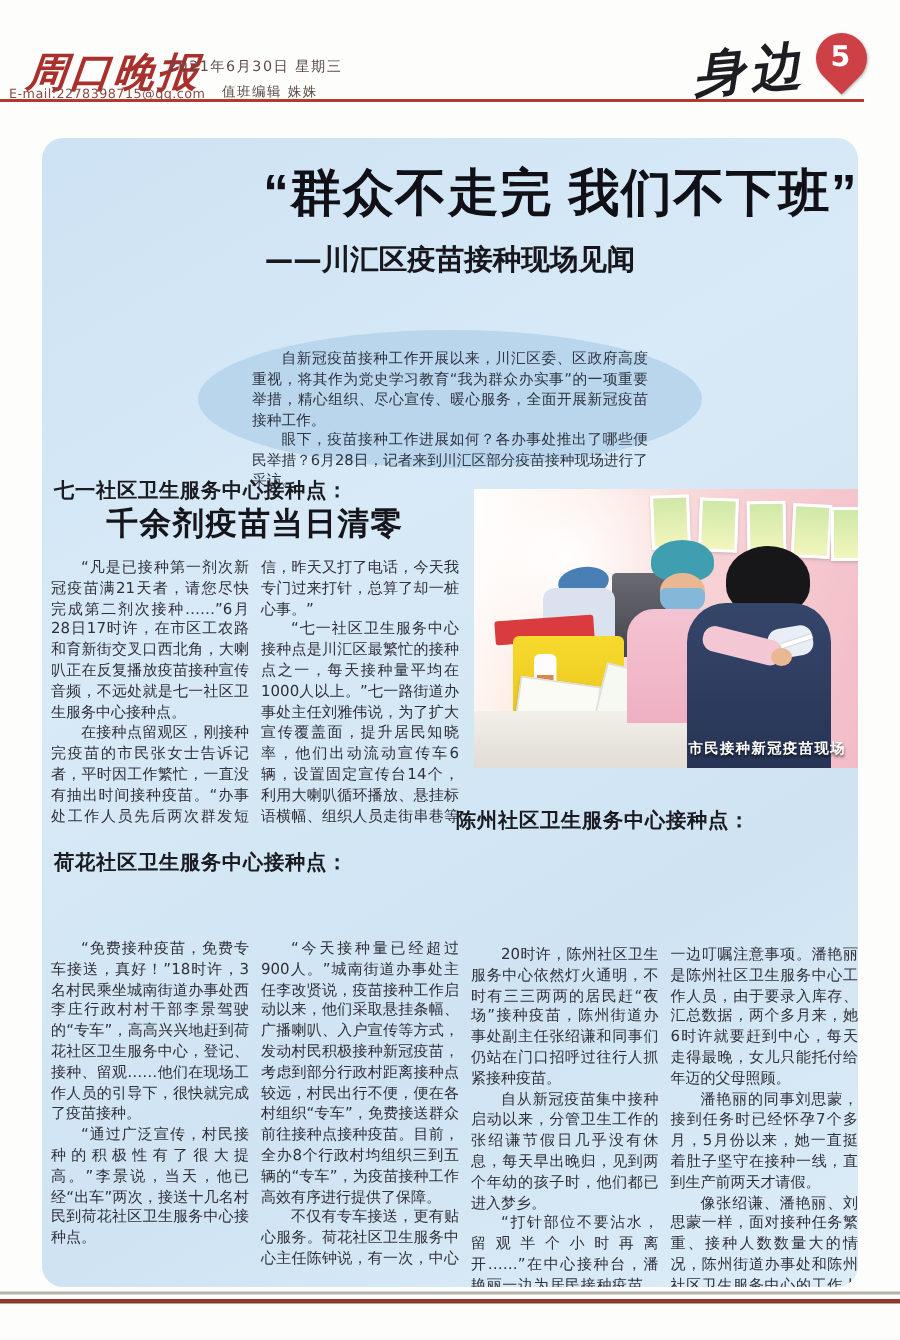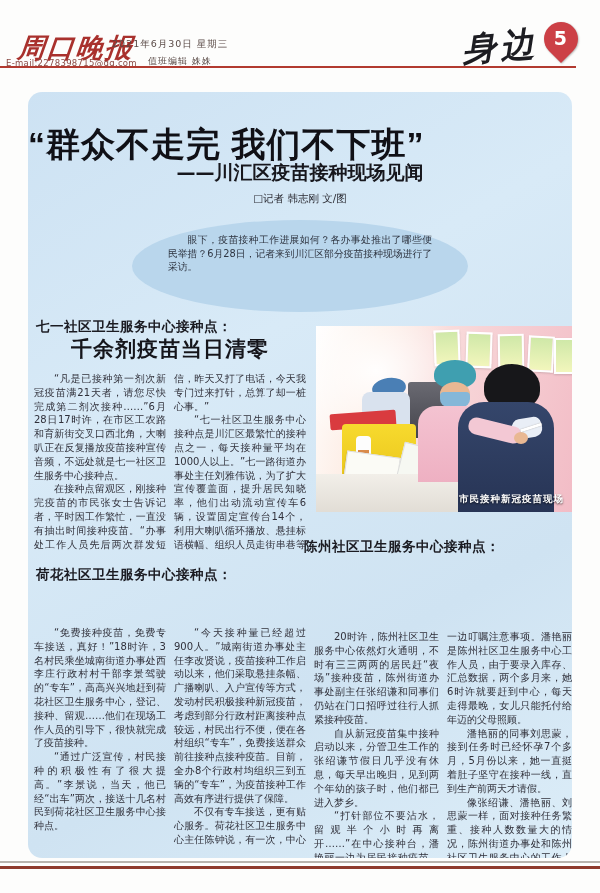--- a/index.html
+++ b/index.html
@@ -18,22 +18,22 @@
   .pin { position:absolute; left:544px; top:22px; width:34px; height:34px; background:#cc4046;
          border-radius:50% 50% 50% 0; transform:rotate(-45deg); box-shadow:0 1px 2px rgba(0,0,0,.3); }
   .pin span { position:absolute; width:100%; text-align:center; top:5px; transform:rotate(45deg);
               color:#fff; font-size:19px; font-weight:700; }
   .header-rule { position:absolute; left:0; top:66px; width:576px; height:2px; background:#b23a30; }
 
   
   .panel { position:absolute; left:28px; top:92px; width:544px; height:766px; border-radius:14px;
            background:linear-gradient(150deg,#cde2f3 0%, #d8eaf7 35%, #cfe3f2 70%, #dcedf8 100%); overflow:hidden; }
 
-  .headline { position:absolute; top:14px; left:0; width:100%; text-align:left; font-size:34px; font-weight:900;
-              color:#101016; letter-spacing:1px; font-family:"Liberation Sans","DejaVu Sans",sans-serif;margin-top:16px; }
+  .headline { position:absolute; top:14px; left:0; width:100%; text-align:right; font-size:34px; font-weight:900;
+              color:#101016; letter-spacing:1px; font-family:"Liberation Sans","DejaVu Sans",sans-serif; }
   .subheadline { position:absolute; top:68px; left:0; width:100%; text-align:center; font-size:19px; font-weight:700; color:#17171d; }
   .byline { position:absolute; top:100px; left:0; width:100%; text-align:center; font-size:10.5px; color:#2c2c34; }
 
   .intro { position:absolute; top:128px; left:104px; width:336px; height:92px; background:#b9d6ec;
            border-radius:50%; padding:13px 36px 0; }
   .intro p { font-size:9.8px; line-height:13.5px; color:#2e3440; text-align:justify; text-indent:2em; }
 
   .kicker { position:absolute; font-size:13.5px; font-weight:700; color:#1b1b22; letter-spacing:.5px; }
   .sec-title { position:absolute; text-align:center; font-size:21px; font-weight:700; color:#15151b; letter-spacing:1px; }
   .body-cols { position:absolute; column-count:2; column-gap:8px; column-fill:auto; overflow:hidden; }
@@ -98,23 +98,23 @@
   <div class="mast-editor">值班编辑 姝姝</div>
   <div class="section-name">身边</div>
   <div class="pin">
     <span>5</span>
   </div>
   <div class="header-rule"></div>
 
   <div class="panel">
     <div class="headline">“群众不走完 我们不下班”</div>
     <div class="subheadline">——川汇区疫苗接种现场见闻</div>
-    <div class="byline">□记者 韩志刚 文/图</div>
 
     <div class="intro">
+      <p>自新冠疫苗接种工作开展以来，川汇区委、区政府高度重视，将其作为党史学习教育“我为群众办实事”的一项重要举措，精心组织、尽心宣传、暖心服务，全面开展新冠疫苗接种工作。</p>
       <p>眼下，疫苗接种工作进展如何？各办事处推出了哪些便民举措？6月28日，记者来到川汇区部分疫苗接种现场进行了采访。</p>
     </div>
 
     <div class="kicker k1">七一社区卫生服务中心接种点：</div>
     <div class="sec-title t1">千余剂疫苗当日清零</div>
     <div class="body-cols b1">
       <p>“凡是已接种第一剂次新冠疫苗满21天者，请您尽快完成第二剂次接种……”6月28日17时许，在市区工农路和育新街交叉口西北角，大喇叭正在反复播放疫苗接种宣传音频，不远处就是七一社区卫生服务中心接种点。</p>
       <p>在接种点留观区，刚接种完疫苗的市民张女士告诉记者，平时因工作繁忙，一直没有抽出时间接种疫苗。“办事处工作人员先后两次群发短信，昨天又打了电话，今天我专门过来打针，总算了却一桩心事。”</p>
       <p>“七一社区卫生服务中心接种点是川汇区最繁忙的接种点之一，每天接种量平均在1000人以上。”七一路街道办事处主任刘雅伟说，为了扩大宣传覆盖面，提升居民知晓率，他们出动流动宣传车6辆，设置固定宣传台14个，利用大喇叭循环播放、悬挂标语横幅、组织人员走街串巷等形式在交通要道、商场、社区、沿街门店等场所广泛宣传，同时，通过群发短信、拨打电话，及时提醒居民参加疫苗接种，收到了良好效果。</p>
 

